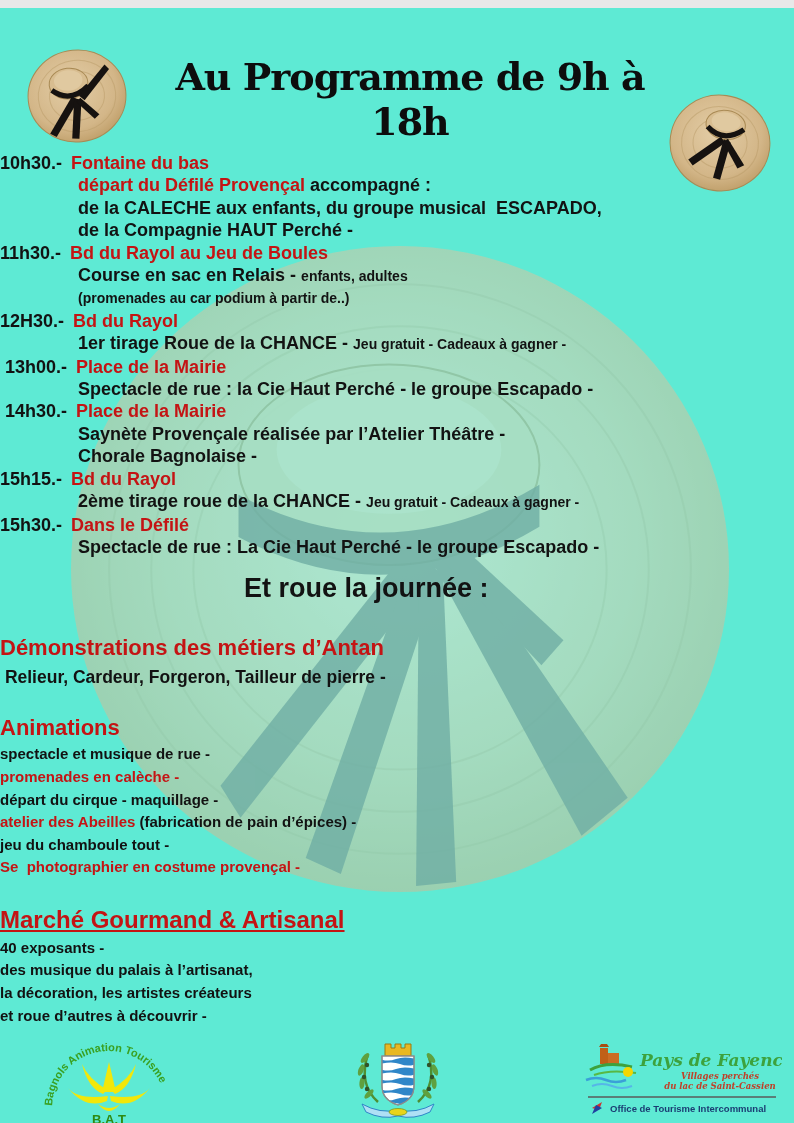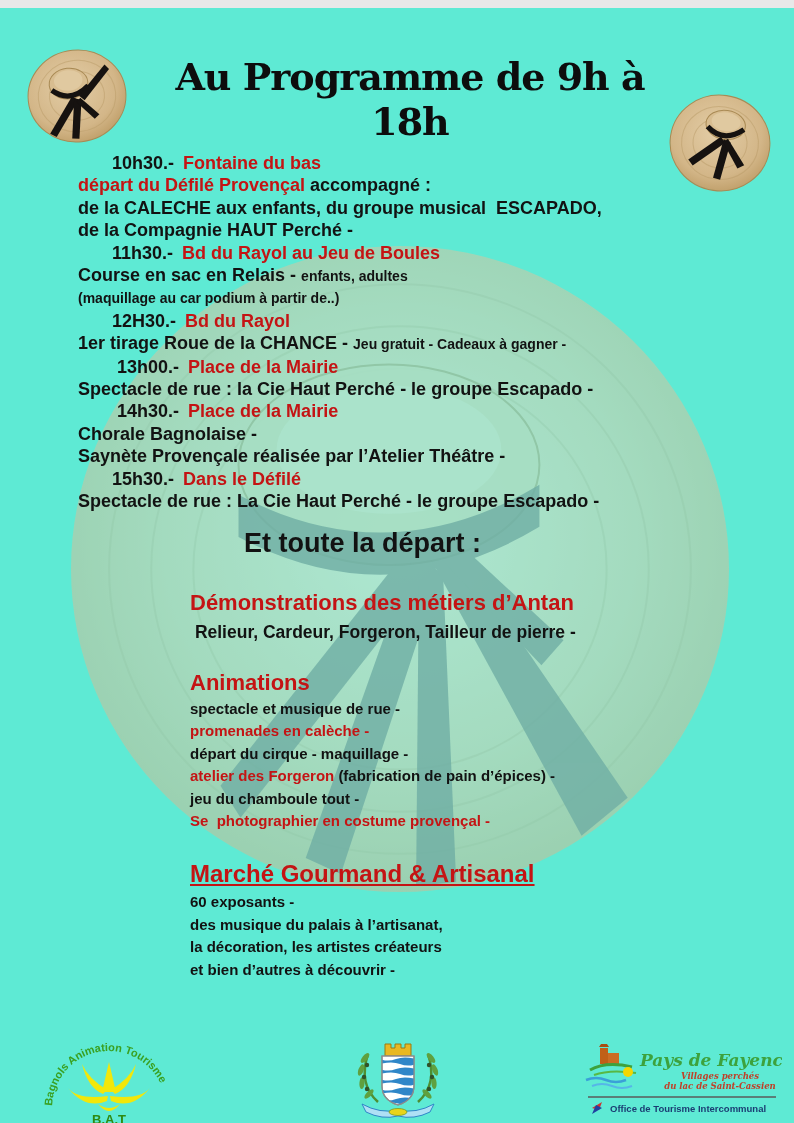--- a/index.html
+++ b/index.html
@@ -21,27 +21,27 @@
     font-weight:bold;font-size:38px;letter-spacing:-1px;
     color:#0d0d0d;text-align:center;z-index:3;
   }
   
   .hat-tl{position:absolute;left:26px;top:36px;width:102px;height:104px;z-index:2;transform:rotate(-6deg);}
   .hat-tr{position:absolute;left:668px;top:82px;width:104px;height:106px;z-index:2;transform:rotate(8deg);}
   .watermark{position:absolute;left:70px;top:236px;width:660px;height:650px;z-index:0;opacity:.55;}
   
   .content{position:absolute;left:0;top:144px;width:794px;z-index:2;}
   .line{font-size:18px;line-height:22.4px;white-space:pre-wrap;}
-  .head{padding-left:112px;}
+  .head{}
   .cont{padding-left:78px;}
   .time{margin-right:9px;}
   .sm{font-size:14px;}
   .everyday{font-size:27px;line-height:34px;padding-left:244px;margin-top:13px;white-space:pre-wrap;}
   
-  .sections{padding-left:190px;}
+  .sections{}
   .sec-title{font-size:22px;line-height:26px;margin-top:30px;white-space:pre-wrap;}
   .demos-line{font-size:17.5px;line-height:22px;margin-top:5px;white-space:pre-wrap;}
   .anim-title{margin-top:27px;}
   .item{font-size:15px;line-height:22.6px;white-space:pre-wrap;}
   .items{margin-top:2px;}
   .m-title{font-size:24px;line-height:28px;margin-top:27px;text-decoration:underline;}
   .m-lines{margin-top:3px;}
   
   .logo-bat{position:absolute;left:32px;top:1026px;width:155px;height:94px;z-index:2;}
   .logo-crest{position:absolute;left:338px;top:1030px;width:120px;height:84px;z-index:2;}
@@ -115,68 +115,72 @@
     <div>
       <div class="line head"><span class="time">10h30.-</span><span class="red">Fontaine du bas</span></div>
       <div class="line cont"><span class="red">départ du Défilé Provençal</span><span> accompagné :</span></div>
       <div class="line cont">de la CALECHE aux enfants, du groupe musical  ESCAPADO,</div>
       <div class="line cont">de la Compagnie HAUT Perché -</div>
     </div>
 
     <div>
       <div class="line head"><span class="time">11h30.-</span><span class="red">Bd du Rayol au Jeu de Boules</span></div>
       <div class="line cont"><span>Course en sac en Relais - </span><span class="sm">enfants, adultes</span></div>
-      <div class="line cont sm">(maquillage au car podium à partir de..)</div>
+      <div class="line cont sm">(promenades au car podium à partir de..)</div>
     </div>
 
     <div>
       <div class="line head"><span class="time">12H30.-</span><span class="red">Bd du Rayol</span></div>
       <div class="line cont"><span>1er tirage Roue de la CHANCE - </span><span class="sm">Jeu gratuit - Cadeaux à gagner -</span></div>
     </div>
 
     <div>
       <div class="line head"><span class="time"> 13h00.-</span><span class="red">Place de la Mairie</span></div>
       <div class="line cont">Spectacle de rue : la Cie Haut Perché - le groupe Escapado -</div>
     </div>
 
     <div>
       <div class="line head"><span class="time"> 14h30.-</span><span class="red">Place de la Mairie</span></div>
+      <div class="line cont">Saynète Provençale réalisée par l’Atelier Théâtre -</div>
       <div class="line cont">Chorale Bagnolaise -</div>
-      <div class="line cont">Saynète Provençale réalisée par l’Atelier Théâtre -</div>
-    </div>
-
+    </div>
+
+    <div>
+      <div class="line head"><span class="time">15h15.-</span><span class="red">Bd du Rayol</span></div>
+      <div class="line cont"><span>2ème tirage roue de la CHANCE - </span><span class="sm">Jeu gratuit - Cadeaux à gagner -</span></div>
+    </div>
 
     <div>
       <div class="line head"><span class="time">15h30.-</span><span class="red">Dans le Défilé</span></div>
       <div class="line cont">Spectacle de rue : La Cie Haut Perché - le groupe Escapado -</div>
     </div>
 
-    <div class="everyday">Et toute la départ :</div>
+    <div class="everyday">Et roue la journée :</div>
 
     <div class="sections">
 
       <div class="sec-title red">Démonstrations des métiers d’Antan</div>
       <div class="demos-line"> Relieur, Cardeur, Forgeron, Tailleur de pierre -</div>
 
       <div class="sec-title red anim-title">Animations</div>
       <div class="items">
         <div class="item">spectacle et musique de rue -</div>
         <div class="item red">promenades en calèche -</div>
         <div class="item">départ du cirque - maquillage -</div>
-        <div class="item"><span class="red">atelier des Forgeron </span><span>(fabrication de pain d’épices) -</span></div>
+        <div class="item"><span class="red">atelier des Abeilles </span><span>(fabrication de pain d’épices) -</span></div>
         <div class="item">jeu du chamboule tout -</div>
         <div class="item red">Se  photographier en costume provençal -</div>
       </div>
 
       <div class="sec-title red m-title">Marché Gourmand &amp; Artisanal</div>
       <div class="m-lines">
-        <div class="item">60 exposants -</div>
+        <div class="item">40 exposants -</div>
         <div class="item">des musique du palais à l’artisanat,</div>
         <div class="item">la décoration, les artistes créateurs</div>
-        <div class="item">et bien d’autres à découvrir -</div>
+        <div class="item">et roue d’autres à découvrir -</div>
       </div>
 
     </div>
   </div>
 
   <svg class="logo-bat" viewBox="0 0 155 94">
     <defs>
         <path id="batArc" d="M 20 74 A 56 56 0 1 1 134 74" fill="none"></path>
       </defs>
     <text font-family="Liberation Sans, sans-serif" font-size="11" fill="#3aa021">

